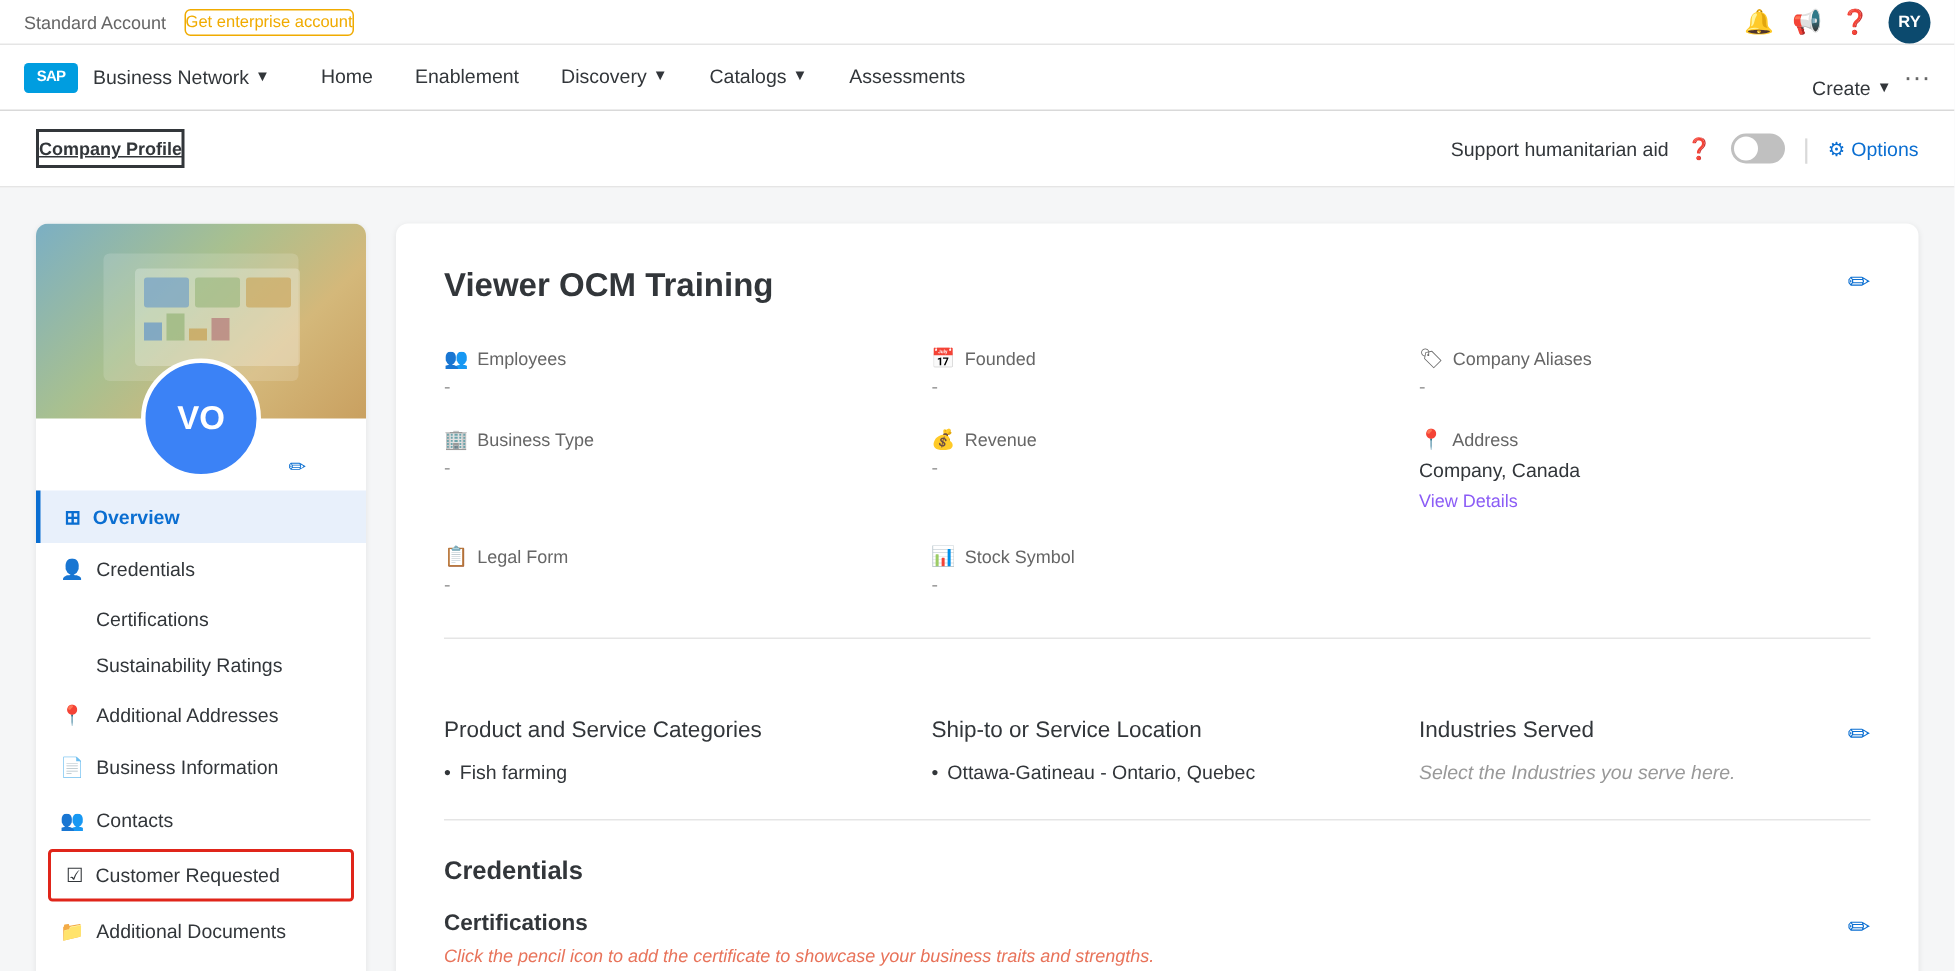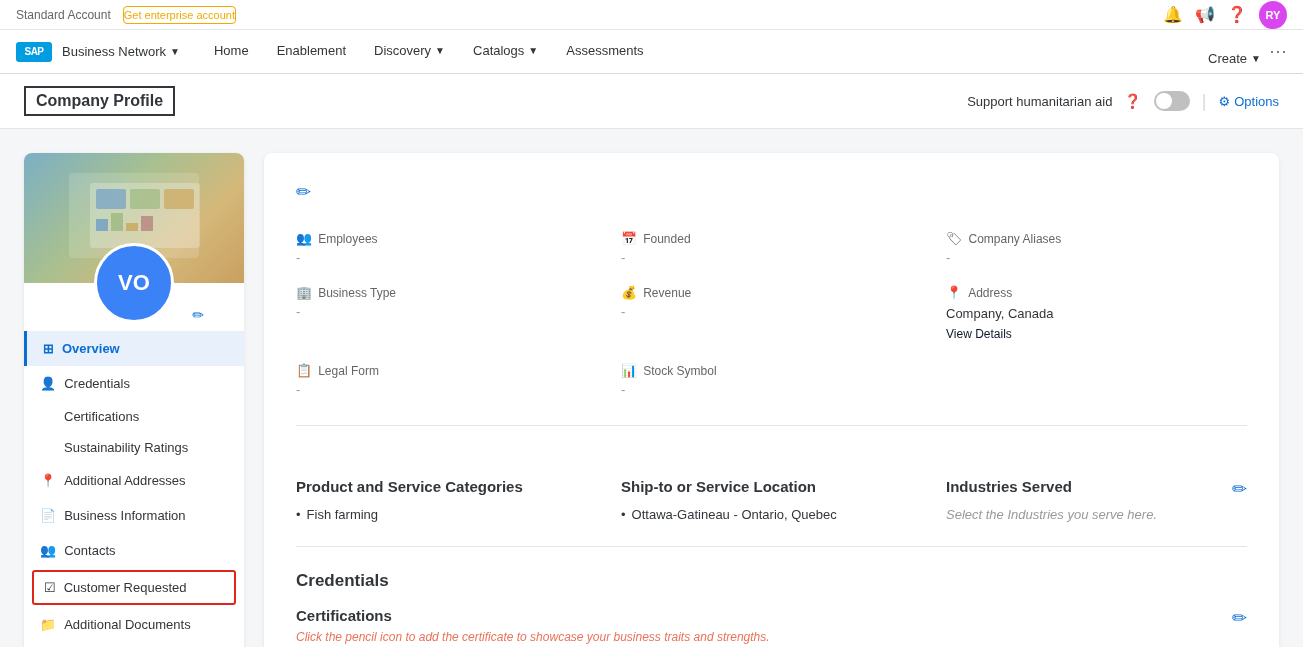--- a/index.html
+++ b/index.html
@@ -27,21 +27,21 @@
       cursor: pointer;
     }
     .top-banner-right {
       margin-left: auto;
       display: flex;
       align-items: center;
       gap: 12px;
     }
     .top-banner-right .icon-circle {
       width: 28px; height: 28px; border-radius: 50%;
-      background: #d946ef;
+      background: #0c4a6e;
       color: #fff;
       display: flex; align-items: center; justify-content: center;
       font-size: 11px; font-weight: bold;
     }
 
     
     .navbar {
       background: #fff;
       height: 44px;
       display: flex;
@@ -80,22 +80,22 @@
 
     
     .page-header {
       background: #fff;
       padding: 12px 24px;
       border-bottom: 1px solid #e5e5e5;
       display: flex; align-items: center; justify-content: space-between;
     }
     .page-title-box {
       border: 2px solid #32363a;
-      padding: 4px 10px;
-      font-size: 16px; font-weight: bold;
+      padding: 4px 0;
+      font-size: 12px; font-weight: bold; text-decoration: underline;
     }
     .page-header-right {
       display: flex; align-items: center; gap: 12px; font-size: 13px; color: #32363a;
     }
     .toggle-switch {
       width: 36px; height: 20px; border-radius: 10px; background: #c0c0c0;
       position: relative; cursor: pointer;
     }
     .toggle-switch::after {
       content: ''; position: absolute; width: 16px; height: 16px; border-radius: 50%;
@@ -197,30 +197,30 @@
     .info-field { display: flex; flex-direction: column; gap: 2px; }
     .info-field-header {
       display: flex; align-items: center; gap: 6px;
       font-size: 12px; color: #666; margin-bottom: 2px;
     }
     .info-field-value { font-size: 13px; color: #32363a; }
     .info-field-value.dash { color: #999; }
 
     
     .address-value { font-size: 13px; line-height: 1.5; }
-    .view-details { color: #0f172a; cursor: pointer; font-size: 12px; text-decoration: none; }
+    .view-details { color: #8b5cf6; cursor: pointer; font-size: 12px; text-decoration: none; }
 
     
     .section-row {
       display: grid; grid-template-columns: 1fr 1fr 1fr;
       gap: 24px; padding: 24px 0;
       border-bottom: 1px solid #e5e5e5;
     }
     .section-col { }
-    .section-title { font-size: 15px; font-weight: bold; margin-bottom: 12px; }
+    .section-title { font-size: 15px; font-weight: normal; margin-bottom: 12px; }
     .section-item { font-size: 13px; color: #32363a; display: flex; align-items: flex-start; gap: 6px; }
     .bullet { color: #32363a; }
     .section-placeholder { font-size: 13px; color: #999; font-style: italic; }
     .section-edit-wrapper { display: flex; justify-content: space-between; align-items: flex-start; }
 
     
     .credentials-section { padding-top: 24px; }
     .cred-title { font-size: 17px; font-weight: bold; margin-bottom: 16px; }
     .cred-sub-section {
       display: flex; justify-content: space-between; align-items: flex-start;
@@ -345,20 +345,21 @@
       <div class="sidebar-item">
         <span>📁</span>
         <span>Additional Documents</span>
       </div>
     </div>
   </div>
 
   <div class="main-content">
 
     <div class="company-header">
+      <h1 class="company-name">Viewer OCM Training</h1>
       <button class="edit-btn-blue">✏</button>
     </div>
 
     <div class="info-grid">
 
       <div class="info-field">
         <div class="info-field-header">
           <span style="font-size:13px;">👥</span>
           <span>Employees</span>
         </div>

